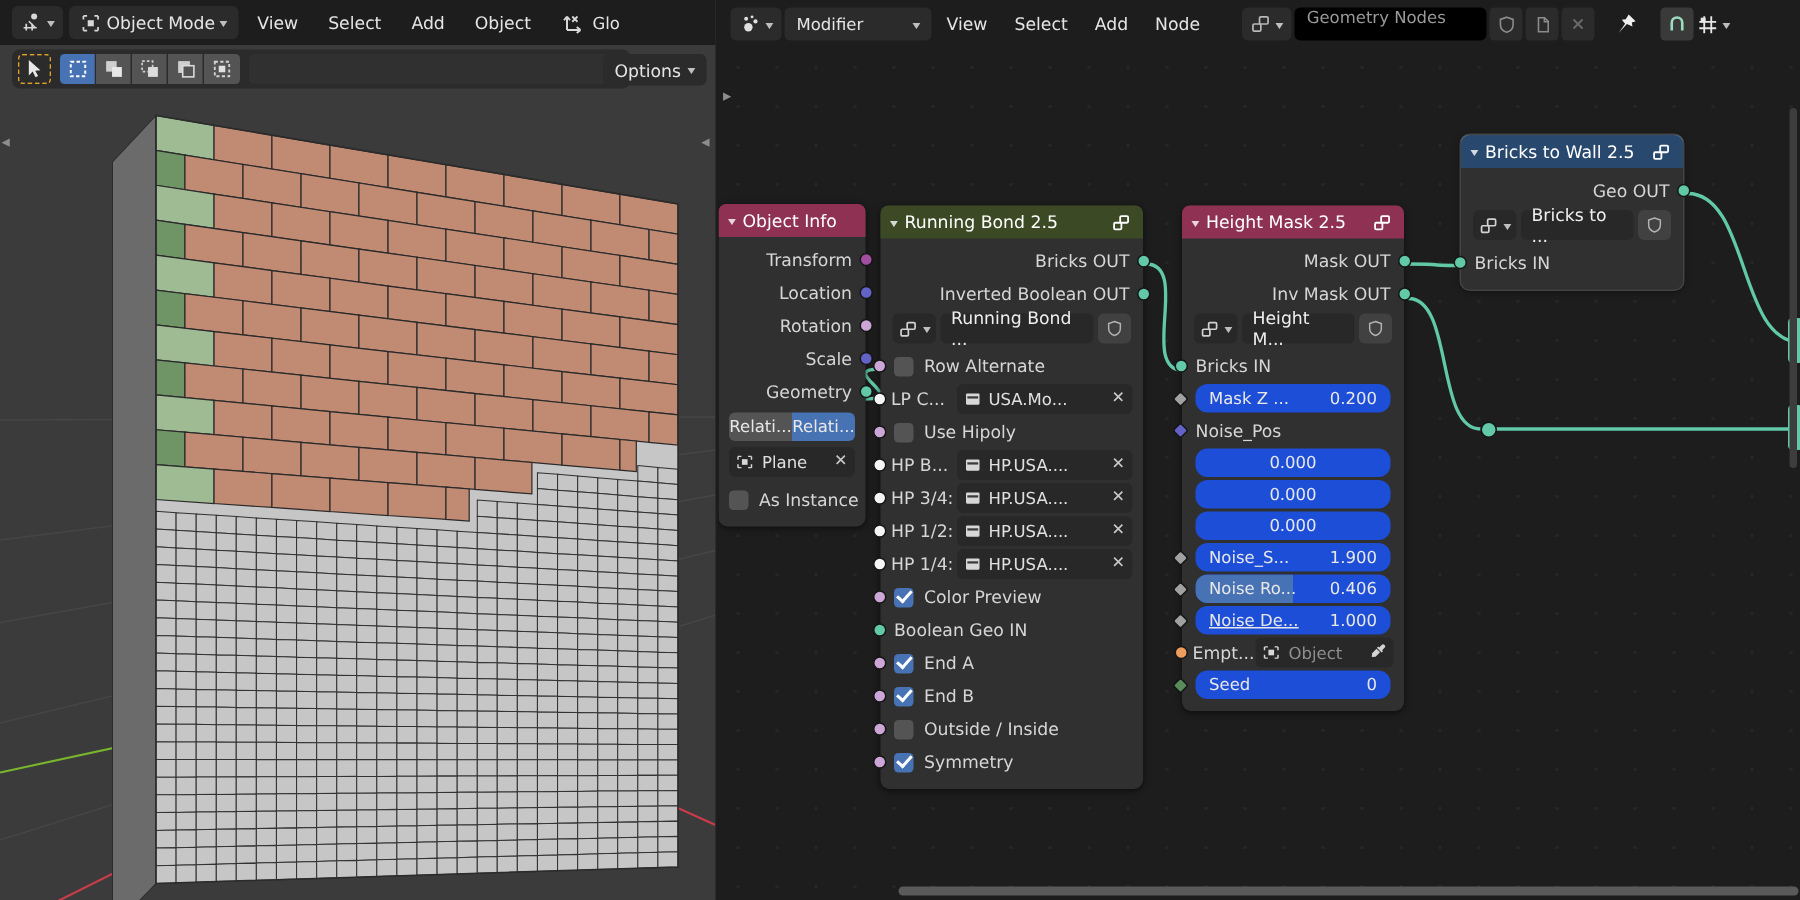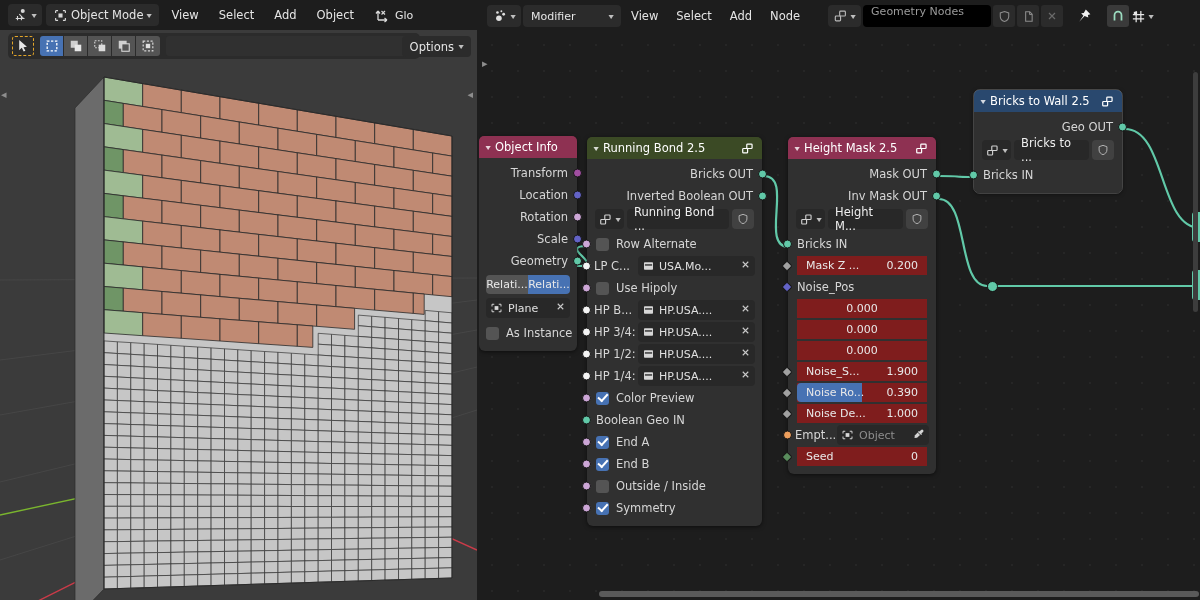--- a/index.html
+++ b/index.html
@@ -111,21 +111,21 @@
   .lbl { font-size: 11.5px; color: #d6d6d6; white-space: nowrap; }
   .sock {
     position: absolute; width: 9px; height: 9px; border-radius: 50%;
     border: 1px solid #161616; top: 50%; transform: translateY(-50%);
   }
   .sock.left { left: -5px; }
   .sock.right { right: -5px; }
   .sock.diamond { border-radius: 2px; transform: translateY(-50%) rotate(45deg); width: 8px; height: 8px; }
 
   .prop {
-    height: 19px; border-radius: 0; background: #7f1d1d;
+    height: 19px; border-radius: 8px; background: #1d4ed8;
     display: flex; align-items: center; font-size: 11px; color: #e8e8e8;
   }
   .prop.center { justify-content: center; }
   .prop-split { justify-content: space-between; padding: 0 9px; }
   .chk {
     width: 13px; height: 13px; border-radius: 3px; background: #545454;
     display: flex; align-items: center; justify-content: center; flex: none;
   }
   .chk.on { background: #4772b3; }
   .chk.on::after {
@@ -1246,28 +1246,28 @@
 
                   <span style="position:relative;">Noise_S...</span>
                   <span style="position:relative;">1.900</span>
                 </span>
               </div>
               <div class="row" style="padding:0 9px;height:21px;">
                 <span class="sock left diamond" style="background:#a1a1a1"></span>
                 <span class="prop prop-split" style="flex:1;position:relative;overflow:hidden;">
                   <span class="sliderfill" style="width:50%"></span>
                   <span style="position:relative;">Noise Ro...</span>
-                  <span style="position:relative;">0.390</span>
+                  <span style="position:relative;">0.406</span>
                 </span>
               </div>
               <div class="row" style="padding:0 9px;height:21px;">
                 <span class="sock left diamond" style="background:#a1a1a1"></span>
                 <span class="prop prop-split" style="flex:1;position:relative;overflow:hidden;">
 
-                  <span style="position:relative;">Noise De...</span>
+                  <span style="position:relative;text-decoration:underline;">Noise De...</span>
                   <span style="position:relative;">1.000</span>
                 </span>
               </div>
               <div class="row" style="padding:0 7px;">
                 <span class="sock left" style="background:#ed9e5c"></span>
                 <span class="lbl" style="width:42px;flex:none;">Empt...</span>
                 <span class="idblock" style="flex:1;justify-content:space-between;color:#8e8e8e;">
                   <span style="display:flex;align-items:center;gap:5px;">
                     <svg width="13" height="12" viewBox="0 0 16 16">
                       <path d="M2 3 h3 M2 3 v3 M14 3 h-3 M14 3 v3 M2 13 h3 M2 13 v-3 M14 13 h-3 M14 13 v-3" stroke="#d8d8d8" stroke-width="1.3" fill="none"></path>

